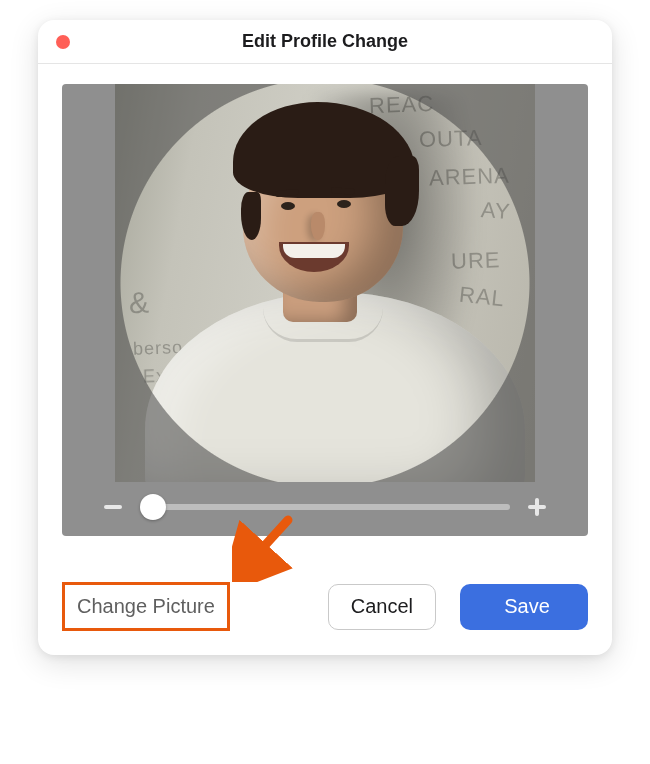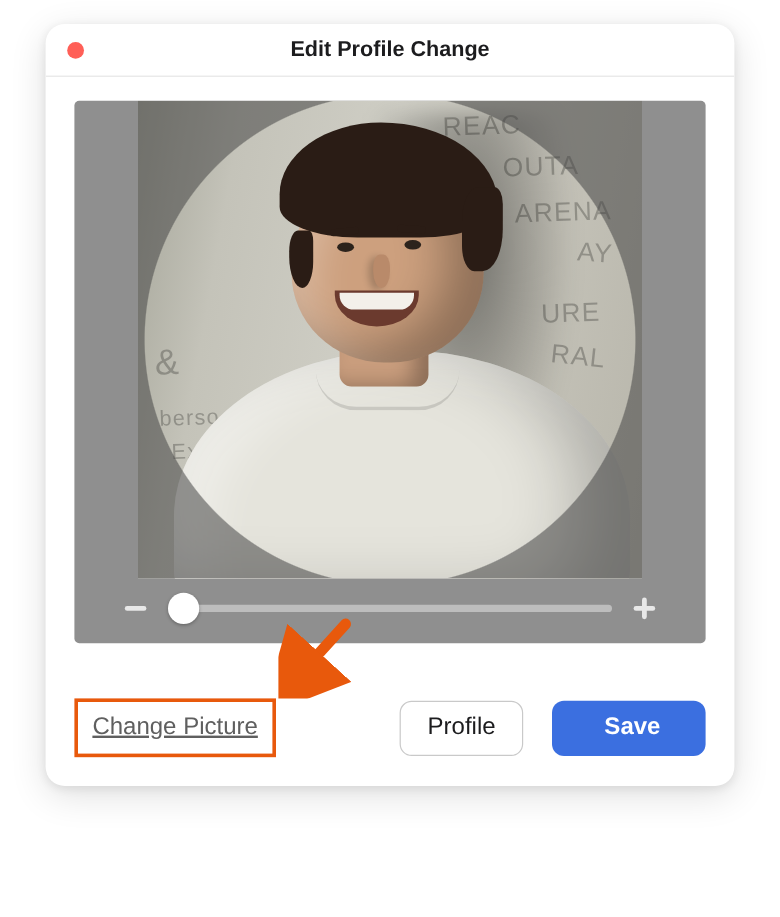--- a/index.html
+++ b/index.html
@@ -302,21 +302,20 @@
       align-items: center;
       justify-content: flex-start;
       gap: 24px;
       margin-top: 46px;
     }
     .change-picture {
       border: 3px solid #e8590c;
       padding: 10px 12px;
       color: #5f5f5f;
       font-size: 20px;
-      text-decoration: underline;
       cursor: pointer;
       background: transparent;
     }
     .spacer { flex: 1; }
     .btn {
       height: 46px;
       padding: 0 22px;
       border-radius: 10px;
       font-size: 20px;
       font-weight: 500;
@@ -327,21 +326,21 @@
     }
     .btn-cancel {
       background: #ffffff;
       border: 1.5px solid #c9c9c9;
       color: #1c1c1e;
     }
     .btn-save {
       background: #3b6fe0;
       border: none;
       color: #ffffff;
-      font-weight: 700;
+      font-weight: 400;
       min-width: 128px;
       padding-left: 28px;
     }
   </style>
 </head>
 <body>
 
 <div class="modal">
 
   <div class="titlebar">
@@ -406,19 +405,19 @@
           </marker>
         </defs>
         <line x1="56" y1="8" x2="16" y2="52" stroke="#e8590c" stroke-width="9" stroke-linecap="round" marker-end="url(#ah)"></line>
       </svg>
 
     </div>
 
     <div class="button-row">
       <a class="change-picture">Change Picture</a>
       <div class="spacer"></div>
-      <button class="btn btn-cancel">Profile</button>
+      <button class="btn btn-cancel">Cancel</button>
       <button class="btn btn-save">Save</button>
     </div>
 
   </div>
 
 </div>
 
 </body></html>

